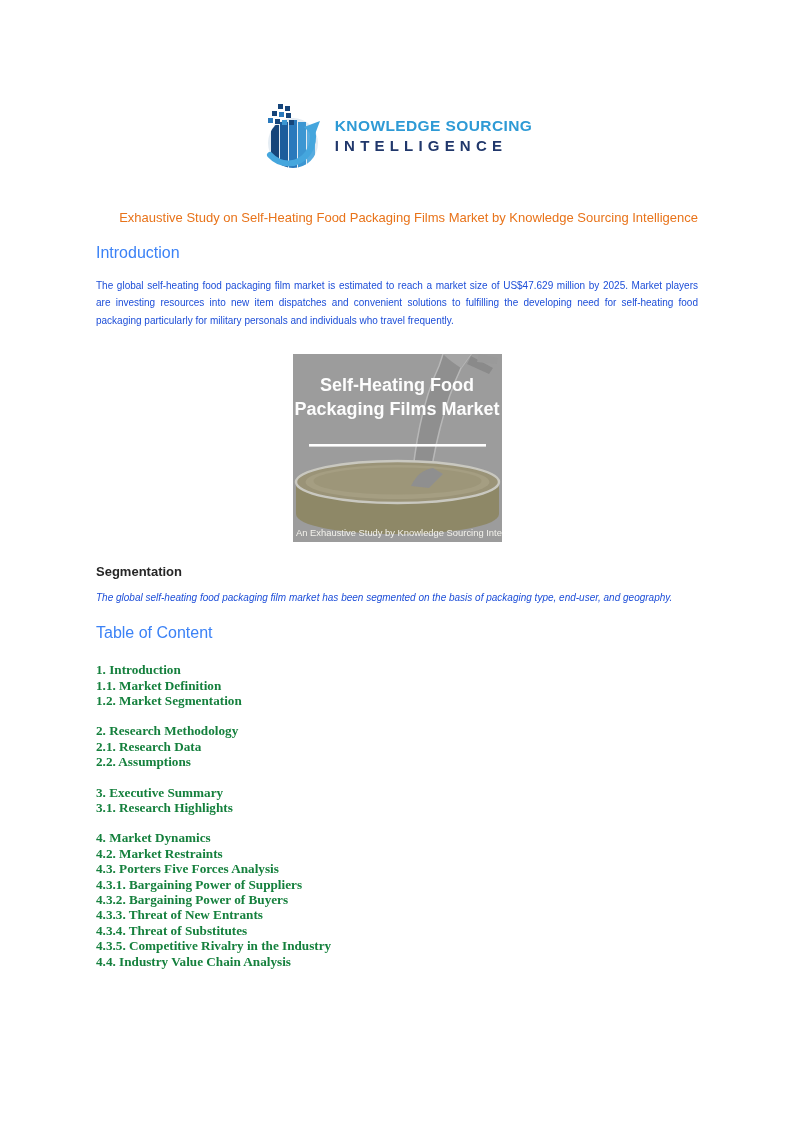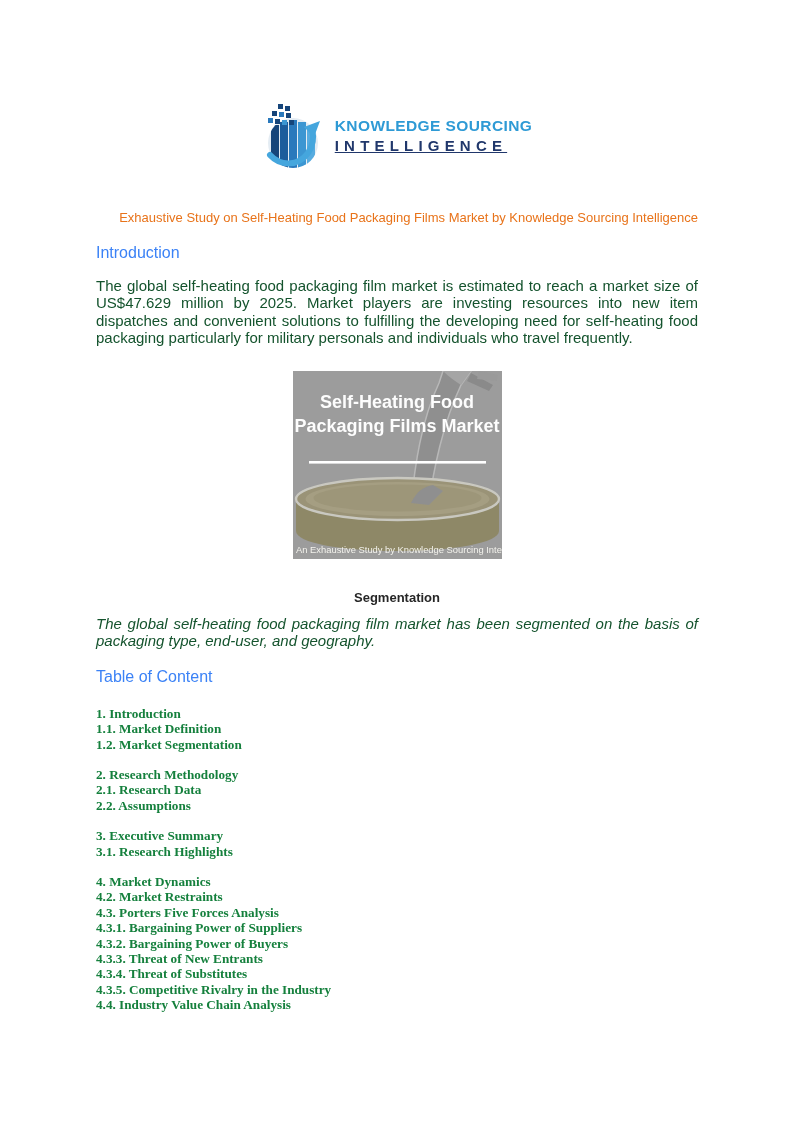--- a/index.html
+++ b/index.html
@@ -20,21 +20,21 @@
     display:flex; align-items:center; gap:11px;
   }
   .logo-icon { width:62px; height:66px; flex:0 0 auto; }
   .logo-text { display:flex; flex-direction:column; justify-content:center; }
   .logo-line1 {
     color:#2e9ad5; font-size:15.5px; font-weight:bold; letter-spacing:0.4px;
     line-height:20px; white-space:nowrap;
   }
   .logo-line2 {
     color:#20376b; font-size:15px; font-weight:bold; letter-spacing:5.2px;
-    line-height:20px; white-space:nowrap;text-decoration:underline;
+    line-height:20px; white-space:nowrap;
   }
 
   
   .doc-title {
     margin-top:41px;
     text-align:right;
     color:#e8731a;
     font-size:13px;
     line-height:16px;
   }
@@ -45,31 +45,31 @@
     line-height:16px;
   }
   .h-bold {
     color:#262626;
     font-size:13px;
     font-weight:bold;
     line-height:16px;
   }
   .para {
     margin-top:16px;
-    font-size:15px;
+    font-size:10px;
     line-height:17.3px;
     text-align:justify;
-    color:#14532d;
+    color:#1d4ed8;
   }
 
   
   .figure-wrap { margin-top:25px; text-align:center; }
   .figure { width:209px; height:188px; display:inline-block; }
 
-  .seg-heading { margin-top:27px;text-align:center; }
+  .seg-heading { margin-top:18px; }
   .seg-para { margin-top:9px;font-style:italic; }
   .toc-heading { margin-top:19px; }
 
   
   .toc-list {
     margin-top:21px;
     font-family:"Liberation Serif", serif;
     font-weight:bold;
     color:#15803d;
     font-size:13.2px;

